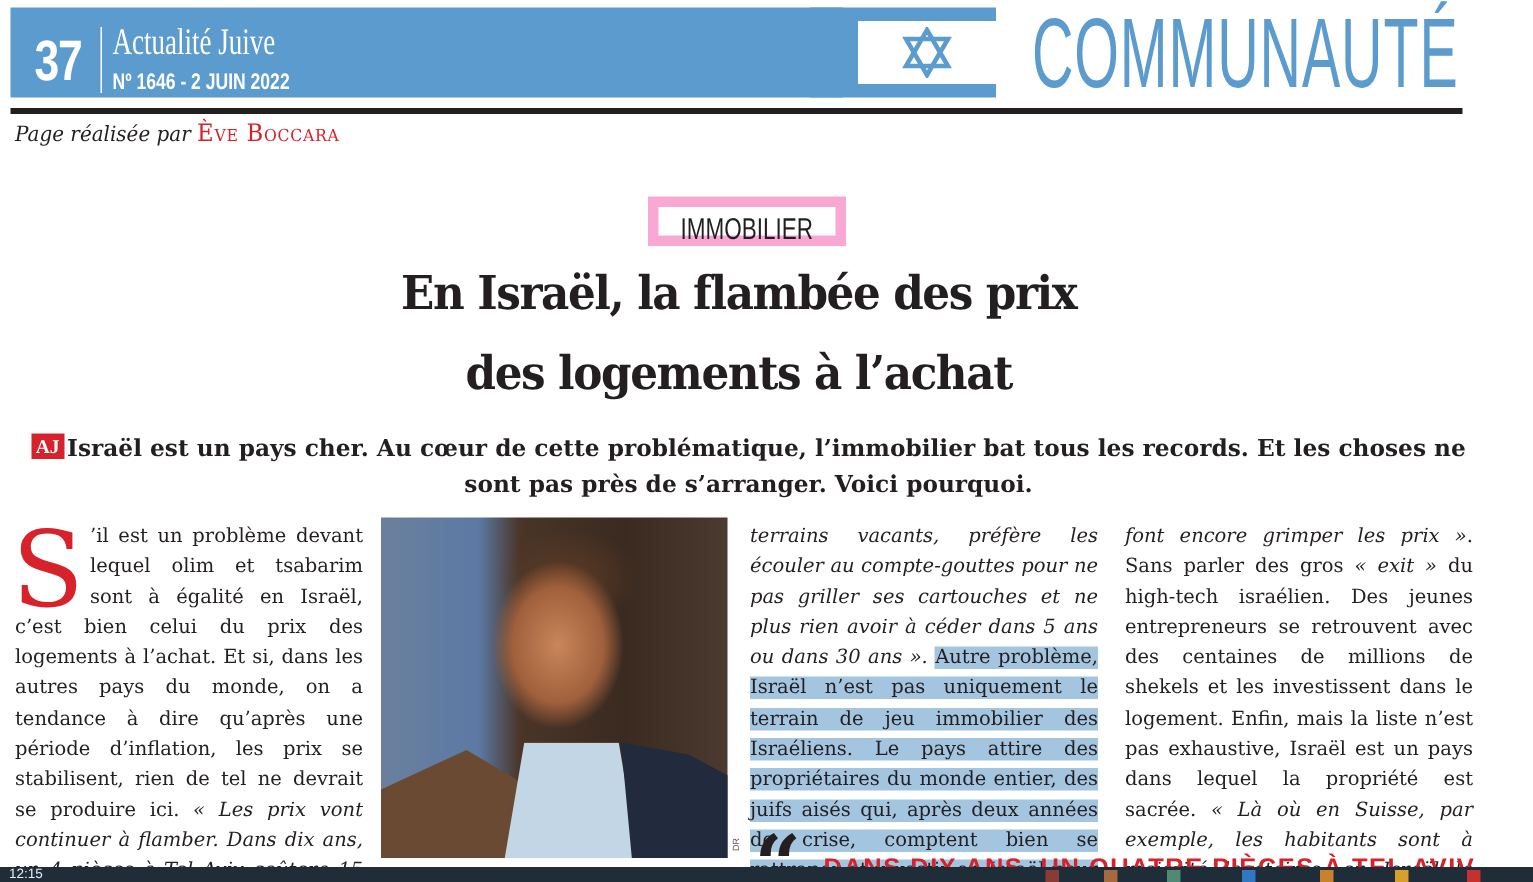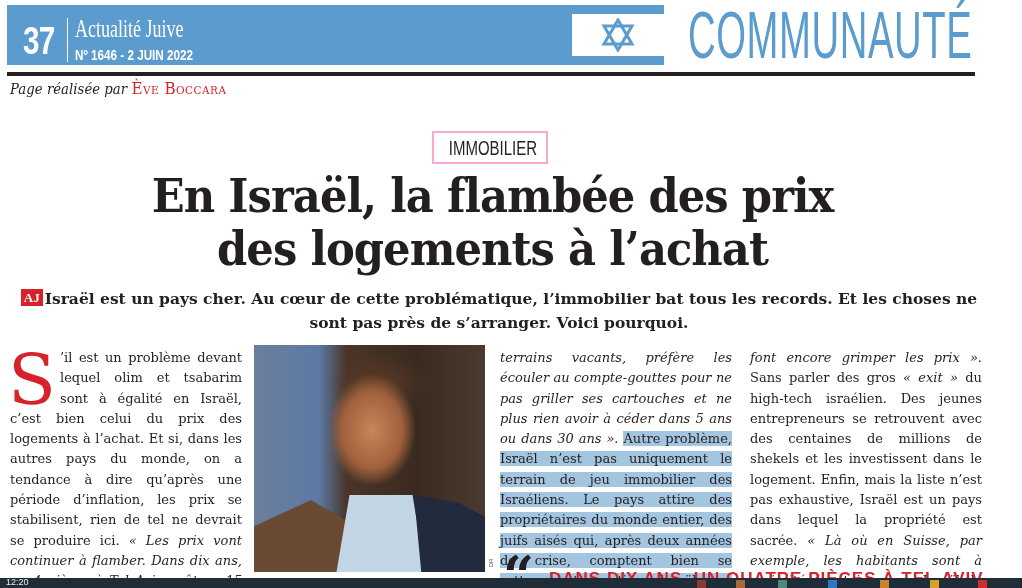--- a/index.html
+++ b/index.html
@@ -17,24 +17,24 @@
   .flag-left { position:absolute; left:540px; top:5px; width:32px; height:60px; background:#5b9bcd; }
   .star { position:absolute; left:600px; top:18px; width:36px; height:34px; }
 
   .section { position:absolute; left:688px; top:2px; font-family:"Liberation Sans", sans-serif; color:#5b9bcd; font-size:66px; line-height:66px; letter-spacing:1px; transform:scaleX(0.58); transform-origin:left; white-space:nowrap; }
 
   .rule { position:absolute; left:7px; top:72px; width:968px; height:4px; background:#231f20; }
 
   .byline { position:absolute; left:10px; top:80px; font-size:14px; line-height:18px; font-style:italic; font-family:"DejaVu Serif", serif; color:#231f20; transform:scaleX(0.95); transform-origin:left; }
   .byline-name { font-style:normal; color:#d7222b; font-variant:small-caps; font-size:16px; letter-spacing:0.5px; }
 
-  .kicker { position:absolute; left:432px; top:131px; width:116px; height:33px; border:2px solid #f9a8d4; box-sizing:border-box; text-align:center; }
+  .kicker { position:absolute; left:432px; top:131px; width:132px; height:33px; border:7px solid #f9a8d4; box-sizing:border-box; text-align:center; }
   .kicker span { display:inline-block; font-family:"Liberation Sans", sans-serif; font-size:20px; line-height:31px; transform:scaleX(0.75); color:#231f20; }
 
-  .headline { position:absolute; left:0; top:170px; width:985px; text-align:center; font-family:"DejaVu Serif", serif; font-weight:bold; font-size:46px; line-height:53px; color:#231f20; letter-spacing:-1px; }
+  .headline { position:absolute; left:0; top:170px; width:985px; text-align:center; font-family:"DejaVu Serif", serif; font-weight:bold; font-size:31px; line-height:53px; color:#231f20; letter-spacing:-1px; }
   .headline .ln { display:block; transform:scaleX(0.94); }
 
   .chapo { position:absolute; left:14px; top:287px; width:970px; text-align:center; font-family:"DejaVu Serif", serif; font-weight:bold; font-size:15.5px; line-height:24px; color:#231f20; }
   .aj-logo { display:inline-block; background:#d7222b; color:#fff; font-family:"Liberation Serif", serif; font-weight:bold; font-size:13px; line-height:17px; padding:0 3px; margin-right:2px; vertical-align:2px; }
 
   .col { position:absolute; top:348px; font-family:"DejaVu Serif", serif; font-size:13px; line-height:20.3px; color:#231f20; text-align:justify; }
   .col p { margin:0; }
   .col1 { left:10px; width:232px; }
   .col3 { left:500px; width:232px; }
   .col4 { left:750px; width:232px; }
@@ -127,21 +127,21 @@
       <span class="it">font encore grimper les prix »</span><span>. Sans parler des gros </span><span class="it">« exit »</span><span> du high-tech israélien. Des jeunes entrepreneurs se retrouvent avec des centaines de millions de shekels et les investissent dans le logement. Enfin, mais la liste n’est pas exhaustive, Israël est un pays dans lequel la propriété est sacrée. </span><span class="it">« Là où en Suisse, par exemple, les habitants sont à majorité locataires, en Israël la propriété est un passage obligé ».</span>
     </p>
   </div>
 
   <div class="pullquote">
     <span class="quote-mark">“</span>
     <span class="pull-text">DANS DIX ANS, UN QUATRE PIÈCES À TEL AVIV</span>
   </div>
 
   <div class="taskbar">
-    <span class="clock">12:20</span>
+    <span class="clock">12:15</span>
     <span class="tb-icon" style="left:697px;background:#8a3b33;"></span>
     <span class="tb-icon" style="left:736px;background:#a86a3c;"></span>
     <span class="tb-icon" style="left:778px;background:#4e8a74;"></span>
     <span class="tb-icon" style="left:828px;background:#2f78c4;"></span>
     <span class="tb-icon" style="left:880px;background:#c9812c;"></span>
     <span class="tb-icon" style="left:930px;background:#d6a02a;"></span>
     <span class="tb-icon" style="left:978px;background:#c6302f;"></span>
   </div>
 
 </div>

